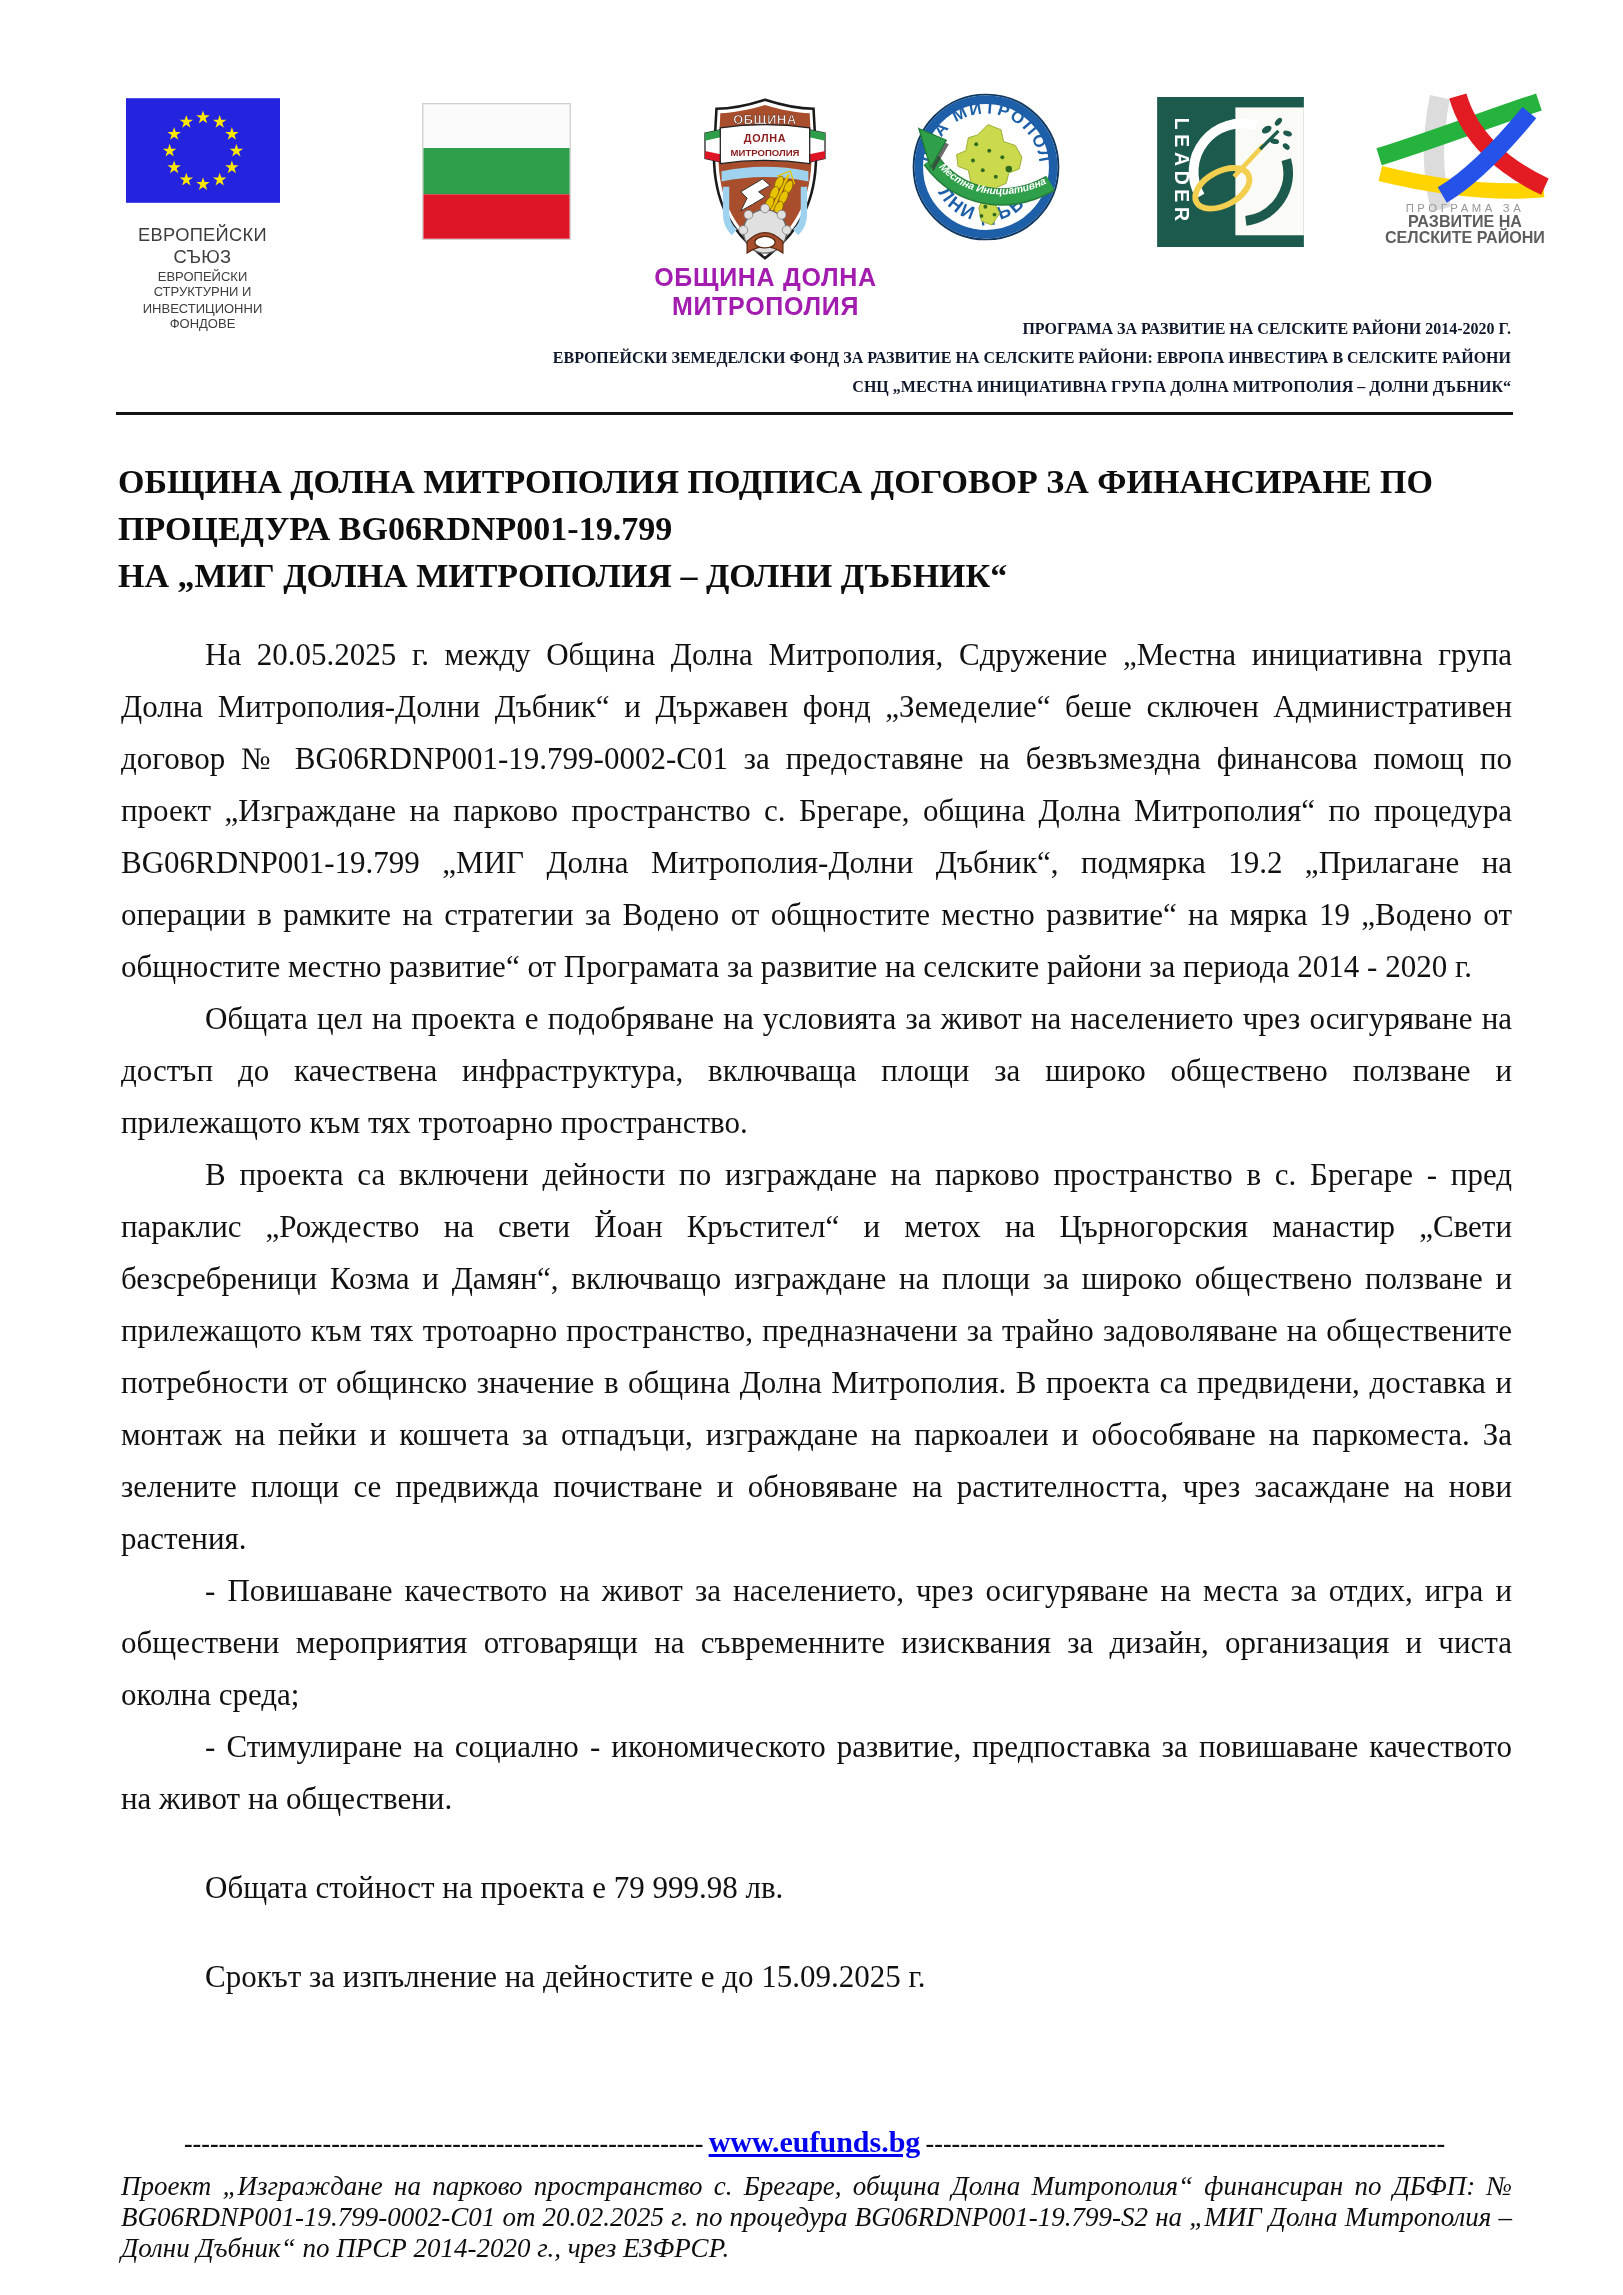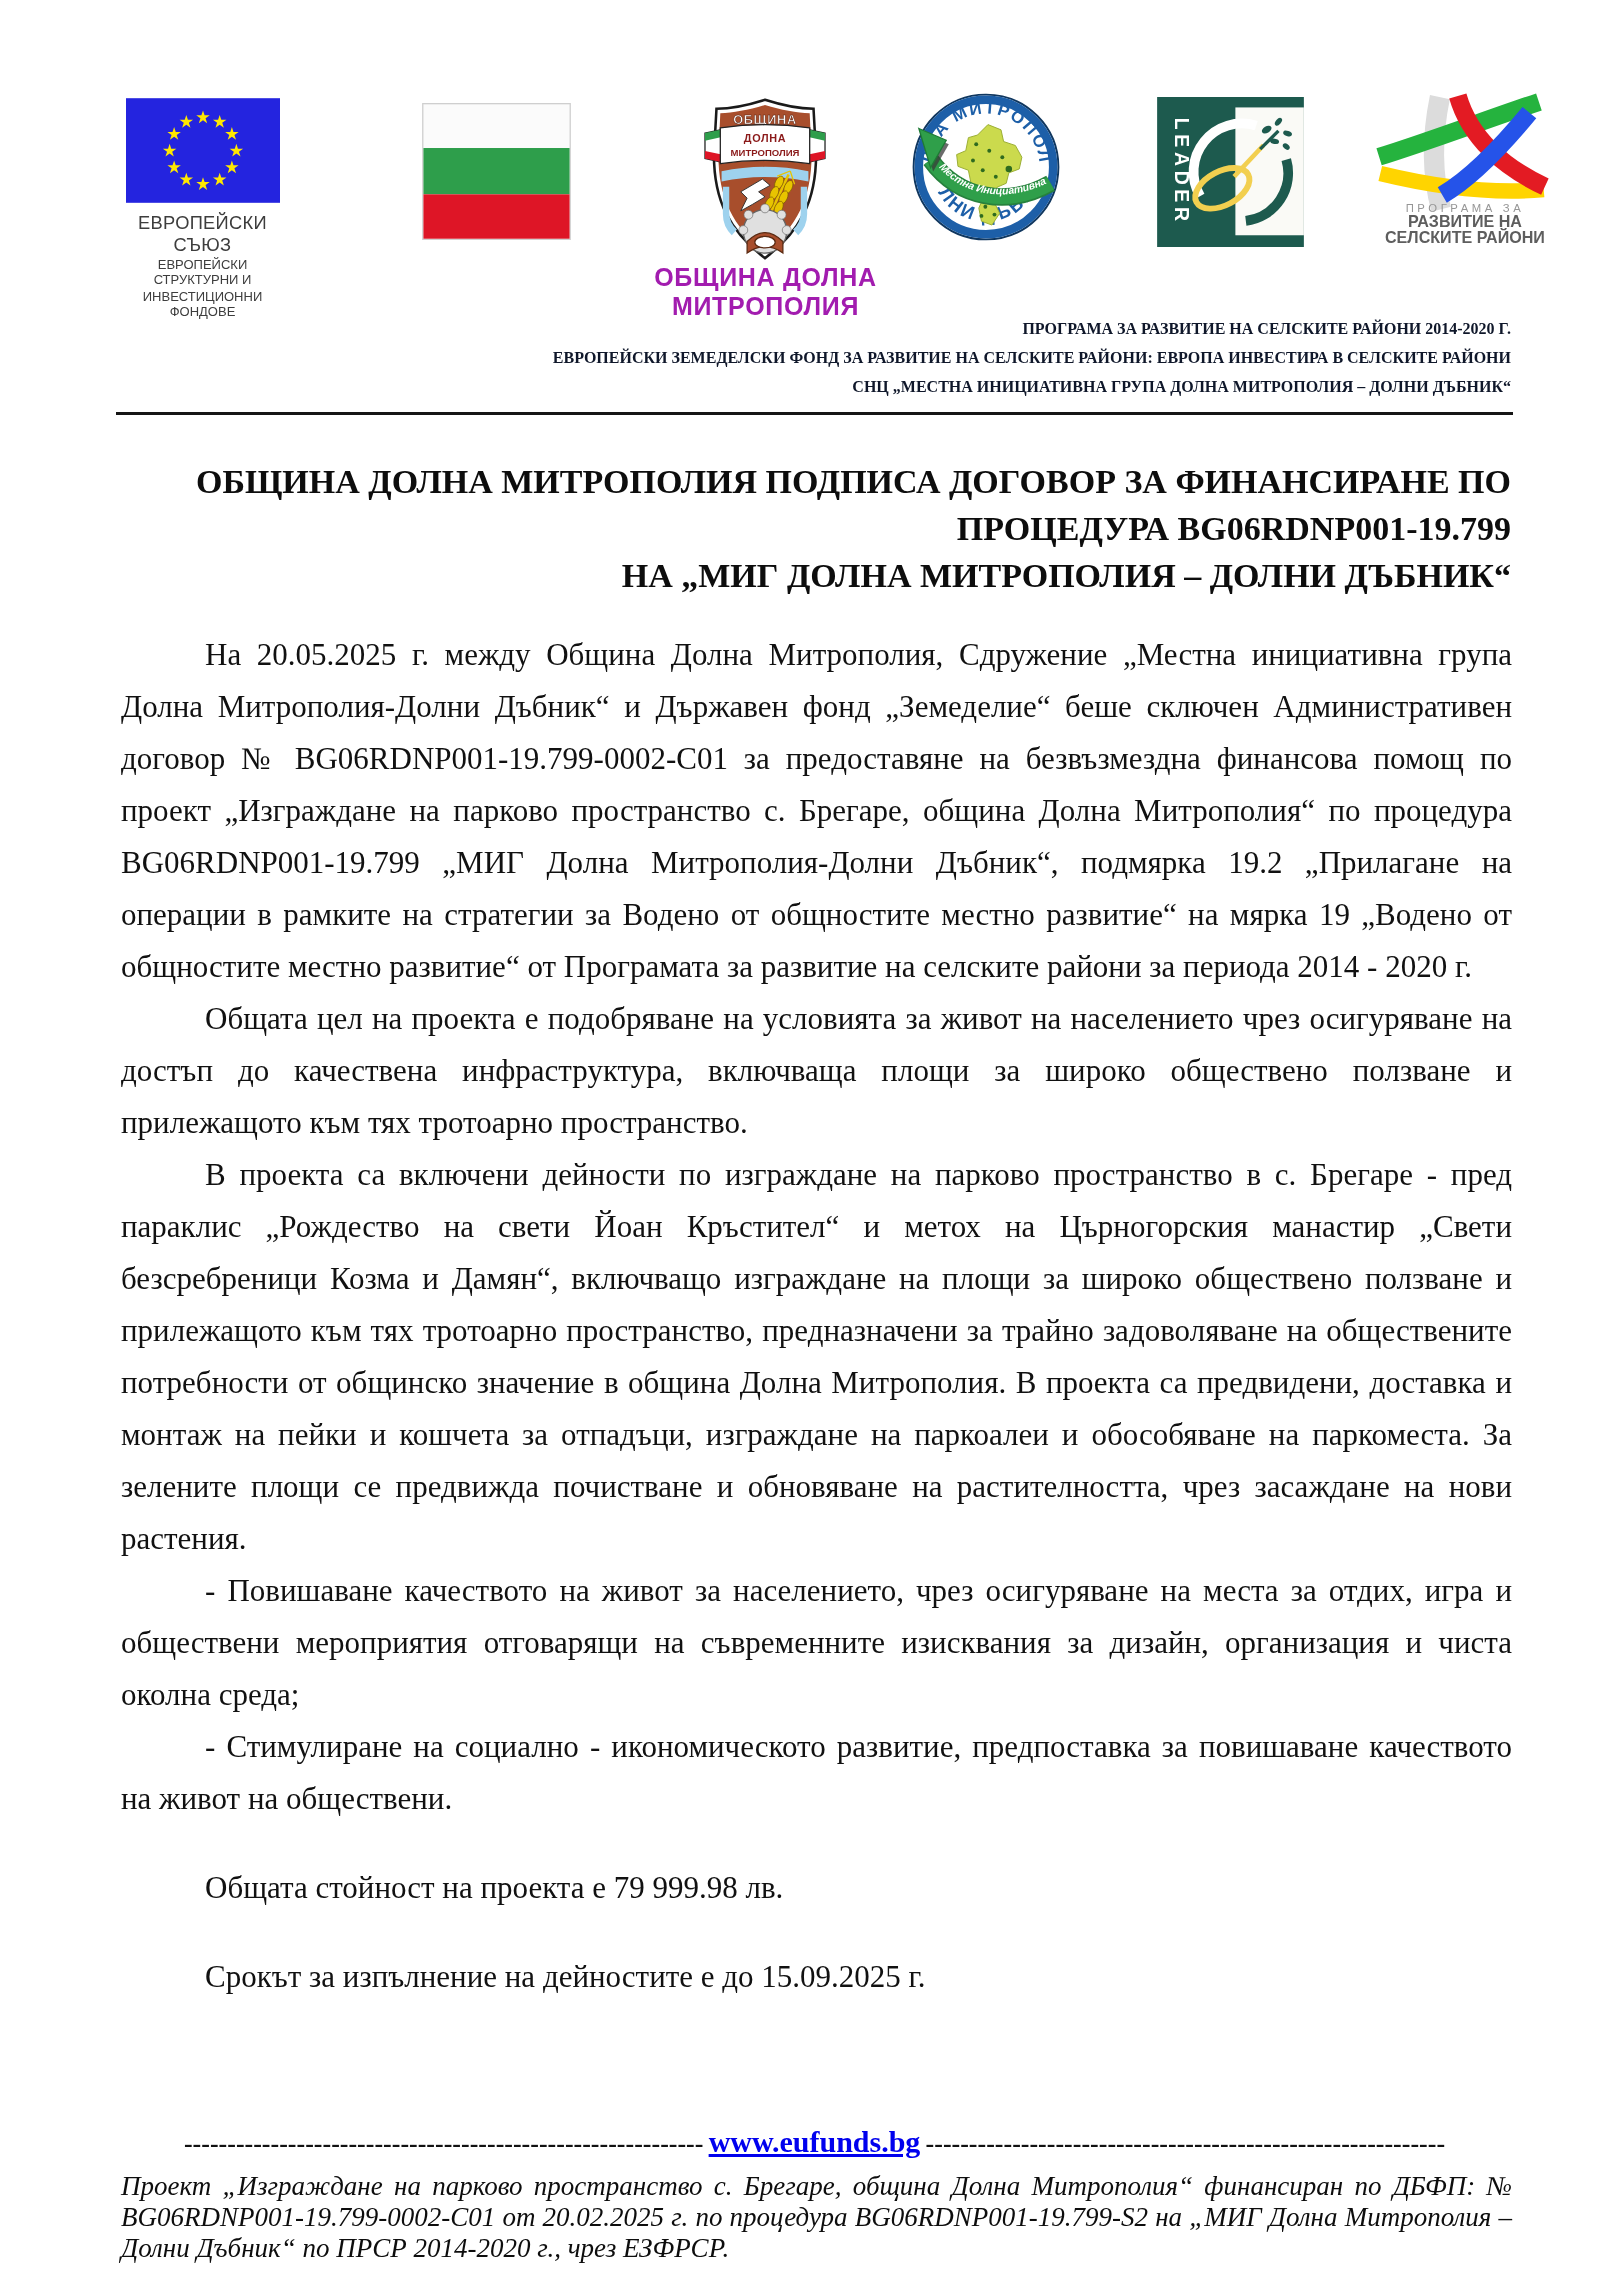--- a/index.html
+++ b/index.html
@@ -4,35 +4,35 @@
 <style>
   html,body{margin:0;padding:0;}
   body{
     width:1623px;height:2295px;position:relative;background:#ffffff;
     font-family:"Liberation Serif","DejaVu Serif",serif;color:#111;
     overflow:hidden;
   }
   .abs{position:absolute;}
   
   .eu-block{left:119px;top:98px;width:167px;text-align:center;}
-  .eu-cap1{font-family:"Liberation Sans",sans-serif;font-size:18.3px;color:#3d3d3d;margin-top:7px;letter-spacing:0.3px;}
+  .eu-cap1{font-family:"Liberation Sans",sans-serif;font-size:18.3px;color:#3d3d3d;margin-top:19px;letter-spacing:0.3px;}
   .eu-cap2{font-family:"Liberation Sans",sans-serif;font-size:13px;color:#3d3d3d;margin-top:1.3px;}
   .bg-flag{left:422px;top:103px;}
   .shield{left:701px;top:96px;}
   .muni-caption{left:592px;top:263px;width:347px;text-align:center;
     font-family:"Liberation Sans",sans-serif;font-weight:bold;font-size:25px;color:#a21caf;letter-spacing:0.7px;}
   .mig{left:911px;top:92px;}
   .leader{left:1157px;top:97px;}
   .prsr{left:1369px;top:84px;}
   
   .program{left:118px;top:314px;width:1393px;text-align:right;
     font-weight:bold;font-size:16px;line-height:29px;color:#0f172a;}
   .separator{left:116px;top:412px;width:1397px;border-top:3.3px solid #151515;height:0;}
   
-  .title{left:118px;top:458px;width:1393px;text-align:right;
+  .title{left:118px;top:458px;width:1393px;text-align:left;
     font-weight:bold;font-size:34px;line-height:47px;color:#0d0d0d;}
   
   .body-text{left:121px;top:629px;width:1391px;font-size:31px;line-height:52px;text-align:justify;}
   .body-text p{margin:0;text-indent:84px;}
   .body-text p.spaced{margin-top:37px;}
   
   .footer-line{left:116px;top:2125px;width:1397px;text-align:center;font-size:26px;font-weight:bold;color:#111;white-space:nowrap;}
   .footer-line .link{font-size:30px;font-weight:bold;color:#0000EE;text-decoration:underline;padding:0 5.2px;}
   .footer-note{left:121px;top:2171px;width:1391px;font-style:italic;font-size:27px;line-height:31px;text-align:justify;color:#0d0d0d;}
   svg text{font-family:"Liberation Sans",sans-serif;}

